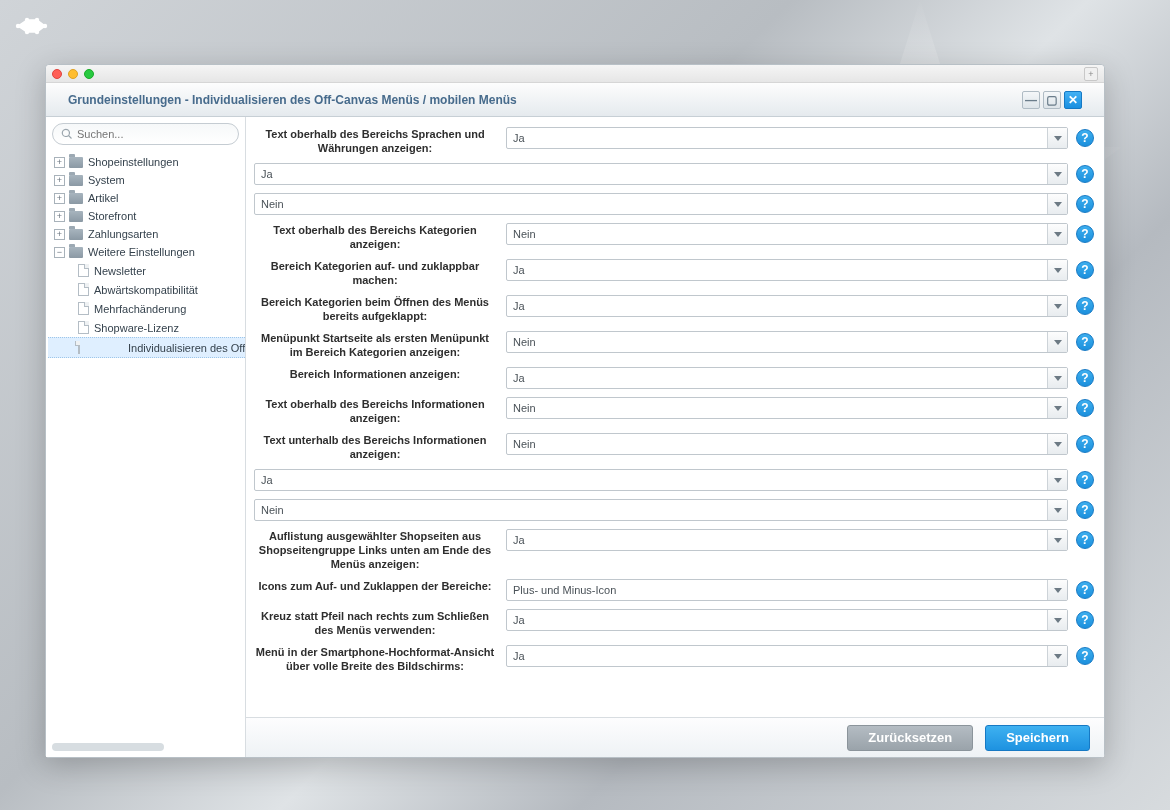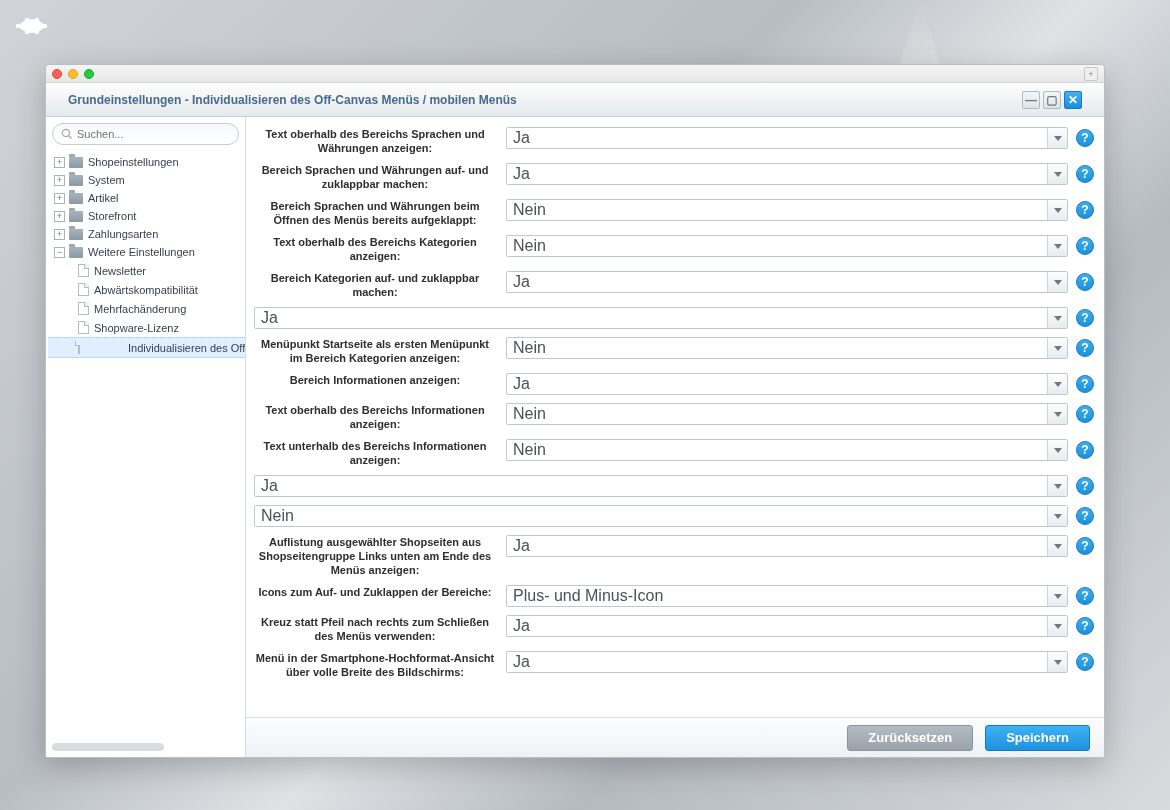--- a/index.html
+++ b/index.html
@@ -57,21 +57,21 @@
   .hs .hbar{height:8px;background:#d7dde1;border-radius:4px;width:60%;}
 
   .content{flex:1;display:flex;flex-direction:column;min-width:0;}
   .form-area{flex:1;overflow-y:auto;padding:6px 10px 6px 8px;}
   .row{display:flex;align-items:flex-start;padding:4px 0;}
   .row.gap{}
   .lbl{width:252px;padding-right:10px;color:#2e2e2e;font-weight:bold;font-size:11px;line-height:14px;text-align:center;}
   .lbl::after{}
   .field{flex:1;display:flex;align-items:center;gap:8px;}
   .combo{flex:1;height:22px;border:1px solid #c0c7cd;border-radius:2px;background:#fff;display:flex;align-items:center;position:relative;cursor:pointer;}
-  .combo span{padding:0 6px;color:#4a5258;font-size:16px;}
+  .combo span{padding:0 6px;color:#4a5258;font-size:11px;}
   .combo .arr{position:absolute;right:0;top:0;bottom:0;width:20px;border-left:1px solid #cdd3d8;background:linear-gradient(#fdfdfd,#e8ecef);display:flex;align-items:center;justify-content:center;}
   .combo .arr::after{content:'';width:0;height:0;border-left:4px solid transparent;border-right:4px solid transparent;border-top:5px solid #6d7a84;}
   .help{width:18px;height:18px;border-radius:50%;background:linear-gradient(#3daeee,#1c90dd);color:#fff;font-weight:bold;font-size:12px;display:flex;align-items:center;justify-content:center;flex:0 0 18px;cursor:pointer;border:1px solid #1679c4;}
 
   .footer{height:40px;border-top:1px solid #d8dde1;background:linear-gradient(#fdfdfe,#eef2f5);display:flex;align-items:center;justify-content:flex-end;gap:12px;padding:0 14px;}
   .btn{height:26px;padding:0 20px;border-radius:3px;font-size:13px;font-weight:bold;display:flex;align-items:center;cursor:pointer;}
   .btn.sec{background:linear-gradient(#b4bcc3,#9aa3aa);border:1px solid #8b949b;color:#fff;}
   .btn.pri{background:linear-gradient(#3eb1f1,#1e92e0);border:1px solid #1679c4;color:#fff;}
 </style>
 </head>
@@ -184,31 +184,29 @@
             <div class="lbl">Text oberhalb des Bereichs Sprachen und Währungen anzeigen:</div>
             <div class="field">
               <div class="combo">
                 <span>Ja</span>
                 <div class="arr"></div>
               </div>
               <div class="help">?</div>
             </div>
           </div>
           <div class="row">
-            <div class="lbl">Bereich Sprachen und Währungen auf- und zuklappbar machen:</div>
-            <div class="field">
-              <div class="combo">
-                <span>Ja</span>
-                <div class="arr"></div>
-              </div>
-              <div class="help">?</div>
-            </div>
-          </div>
-          <div class="row">
-            <div class="lbl">Bereich Sprachen und Währungen beim Öffnen des Menüs bereits aufgeklappt:</div>
+            <div class="field">
+              <div class="combo">
+                <span>Ja</span>
+                <div class="arr"></div>
+              </div>
+              <div class="help">?</div>
+            </div>
+          </div>
+          <div class="row">
             <div class="field">
               <div class="combo">
                 <span>Nein</span>
                 <div class="arr"></div>
               </div>
               <div class="help">?</div>
             </div>
           </div>
           <div class="row">
             <div class="lbl">Text oberhalb des Bereichs Kategorien anzeigen:</div>
@@ -224,20 +222,21 @@
             <div class="lbl">Bereich Kategorien auf- und zuklappbar machen:</div>
             <div class="field">
               <div class="combo">
                 <span>Ja</span>
                 <div class="arr"></div>
               </div>
               <div class="help">?</div>
             </div>
           </div>
           <div class="row">
+            <div class="lbl">Bereich Kategorien beim Öffnen des Menüs bereits aufgeklappt:</div>
             <div class="field">
               <div class="combo">
                 <span>Ja</span>
                 <div class="arr"></div>
               </div>
               <div class="help">?</div>
             </div>
           </div>
           <div class="row">
             <div class="lbl">Menüpunkt Startseite als ersten Menüpunkt im Bereich Kategorien anzeigen:</div>

